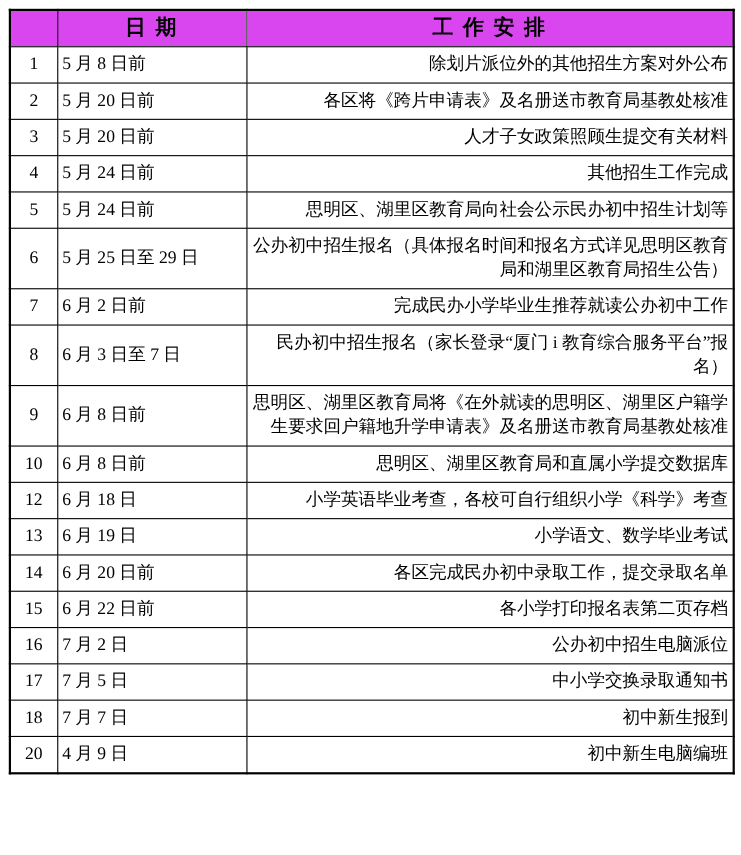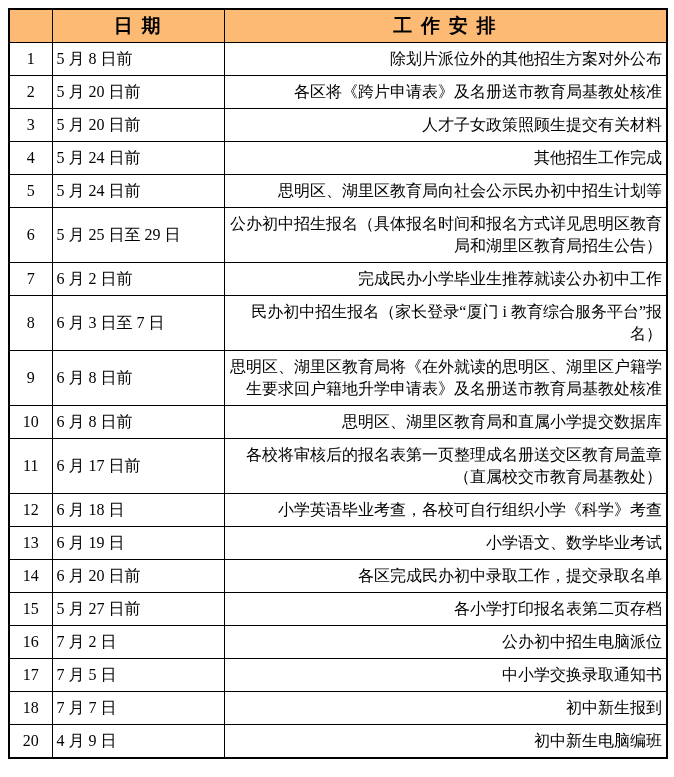--- a/index.html
+++ b/index.html
@@ -23,21 +23,21 @@
   }
   table.schedule th,
   table.schedule td {
     border: 1px solid #000000;
     overflow: hidden;
   }
   col.c-num  { width: 43px; }
   col.c-date { width: 172px; }
   col.c-task { width: 443px; }
   table.schedule th {
-    background: #fdba74;
+    background: #d946ef;
     font-size: 19px;
     font-weight: bold;
     text-align: center;
     padding: 5px 2px;
     line-height: 22px;
     letter-spacing: 2px;
   }
   table.schedule td {
     font-size: 16px;
     line-height: 22px;
@@ -114,42 +114,37 @@
     <td class="num-cell">9</td>
     <td class="date-cell">6 月 8 日前</td>
     <td class="task-cell">思明区、湖里区教育局将《在外就读的思明区、湖里区户籍学生要求回户籍地升学申请表》及名册送市教育局基教处核准</td>
   </tr>
         <tr>
     <td class="num-cell">10</td>
     <td class="date-cell">6 月 8 日前</td>
     <td class="task-cell">思明区、湖里区教育局和直属小学提交数据库</td>
   </tr>
         <tr>
-    <td class="num-cell">11</td>
-    <td class="date-cell">6 月 17 日前</td>
-    <td class="task-cell">各校将审核后的报名表第一页整理成名册送交区教育局盖章（直属校交市教育局基教处）</td>
-  </tr>
-        <tr>
     <td class="num-cell">12</td>
     <td class="date-cell">6 月 18 日</td>
     <td class="task-cell">小学英语毕业考查，各校可自行组织小学《科学》考查</td>
   </tr>
         <tr>
     <td class="num-cell">13</td>
     <td class="date-cell">6 月 19 日</td>
     <td class="task-cell">小学语文、数学毕业考试</td>
   </tr>
         <tr>
     <td class="num-cell">14</td>
     <td class="date-cell">6 月 20 日前</td>
     <td class="task-cell">各区完成民办初中录取工作，提交录取名单</td>
   </tr>
         <tr>
     <td class="num-cell">15</td>
-    <td class="date-cell">5 月 27 日前</td>
+    <td class="date-cell">6 月 22 日前</td>
     <td class="task-cell">各小学打印报名表第二页存档</td>
   </tr>
         <tr>
     <td class="num-cell">16</td>
     <td class="date-cell">7 月 2 日</td>
     <td class="task-cell">公办初中招生电脑派位</td>
   </tr>
         <tr>
     <td class="num-cell">17</td>
     <td class="date-cell">7 月 5 日</td>

